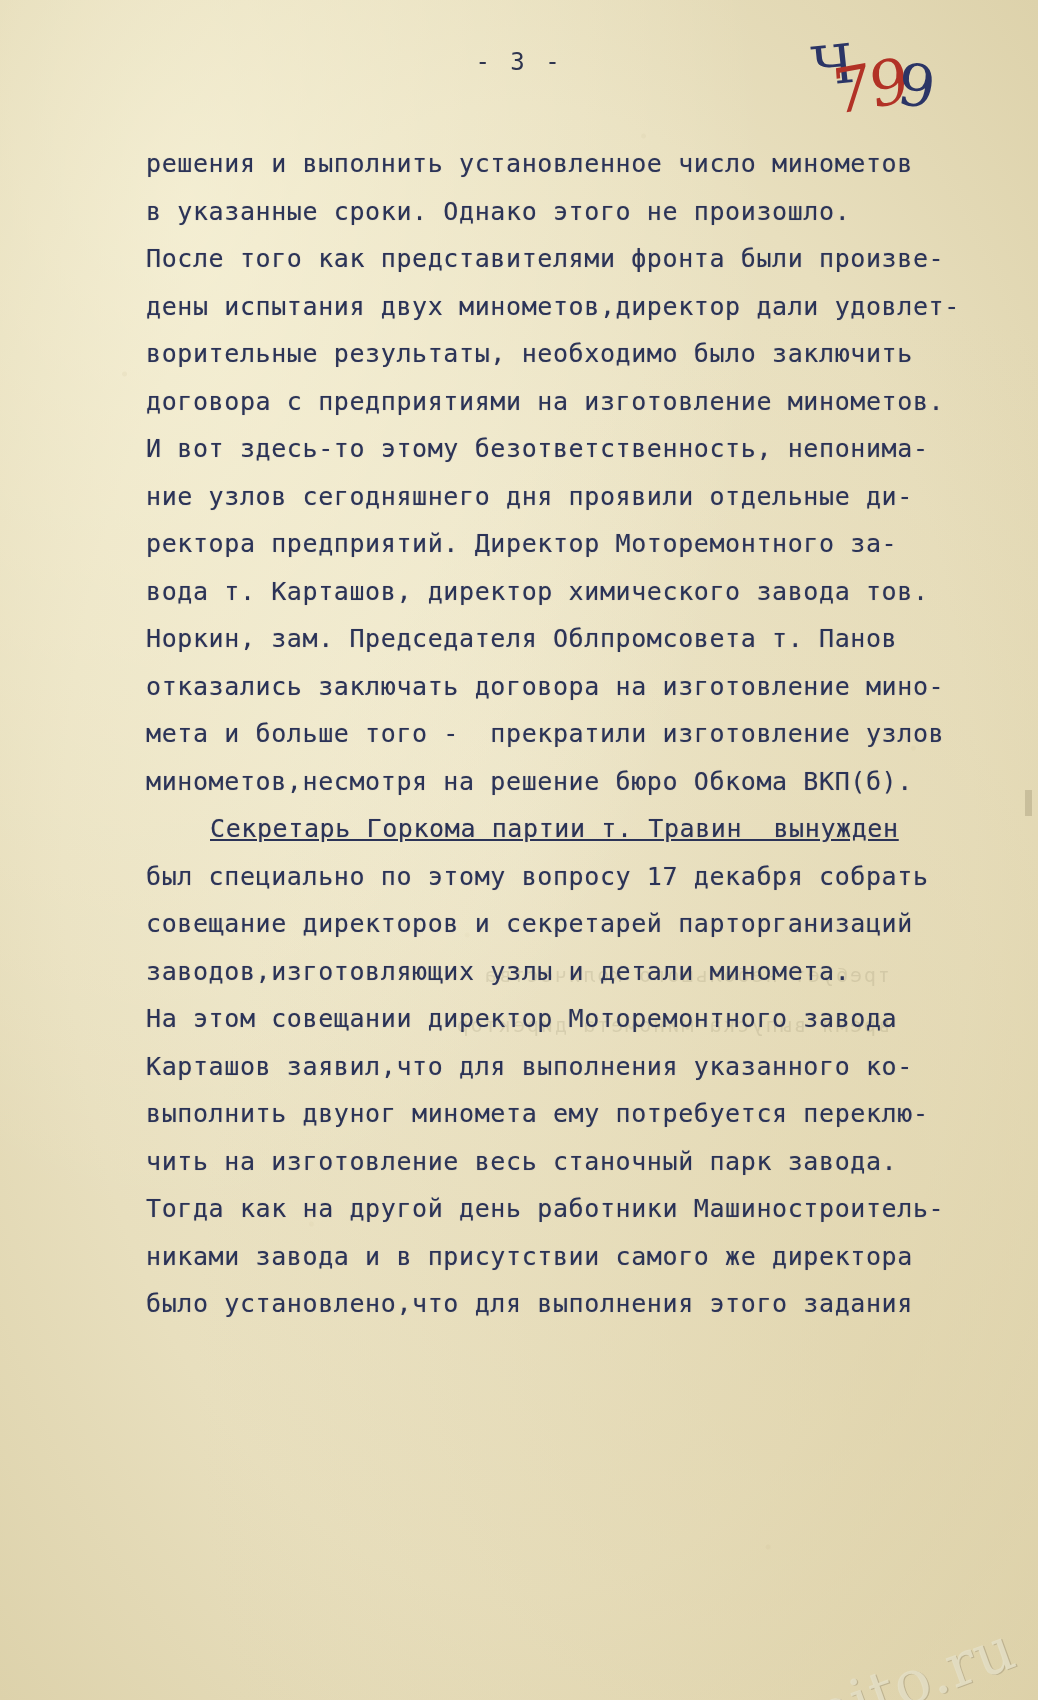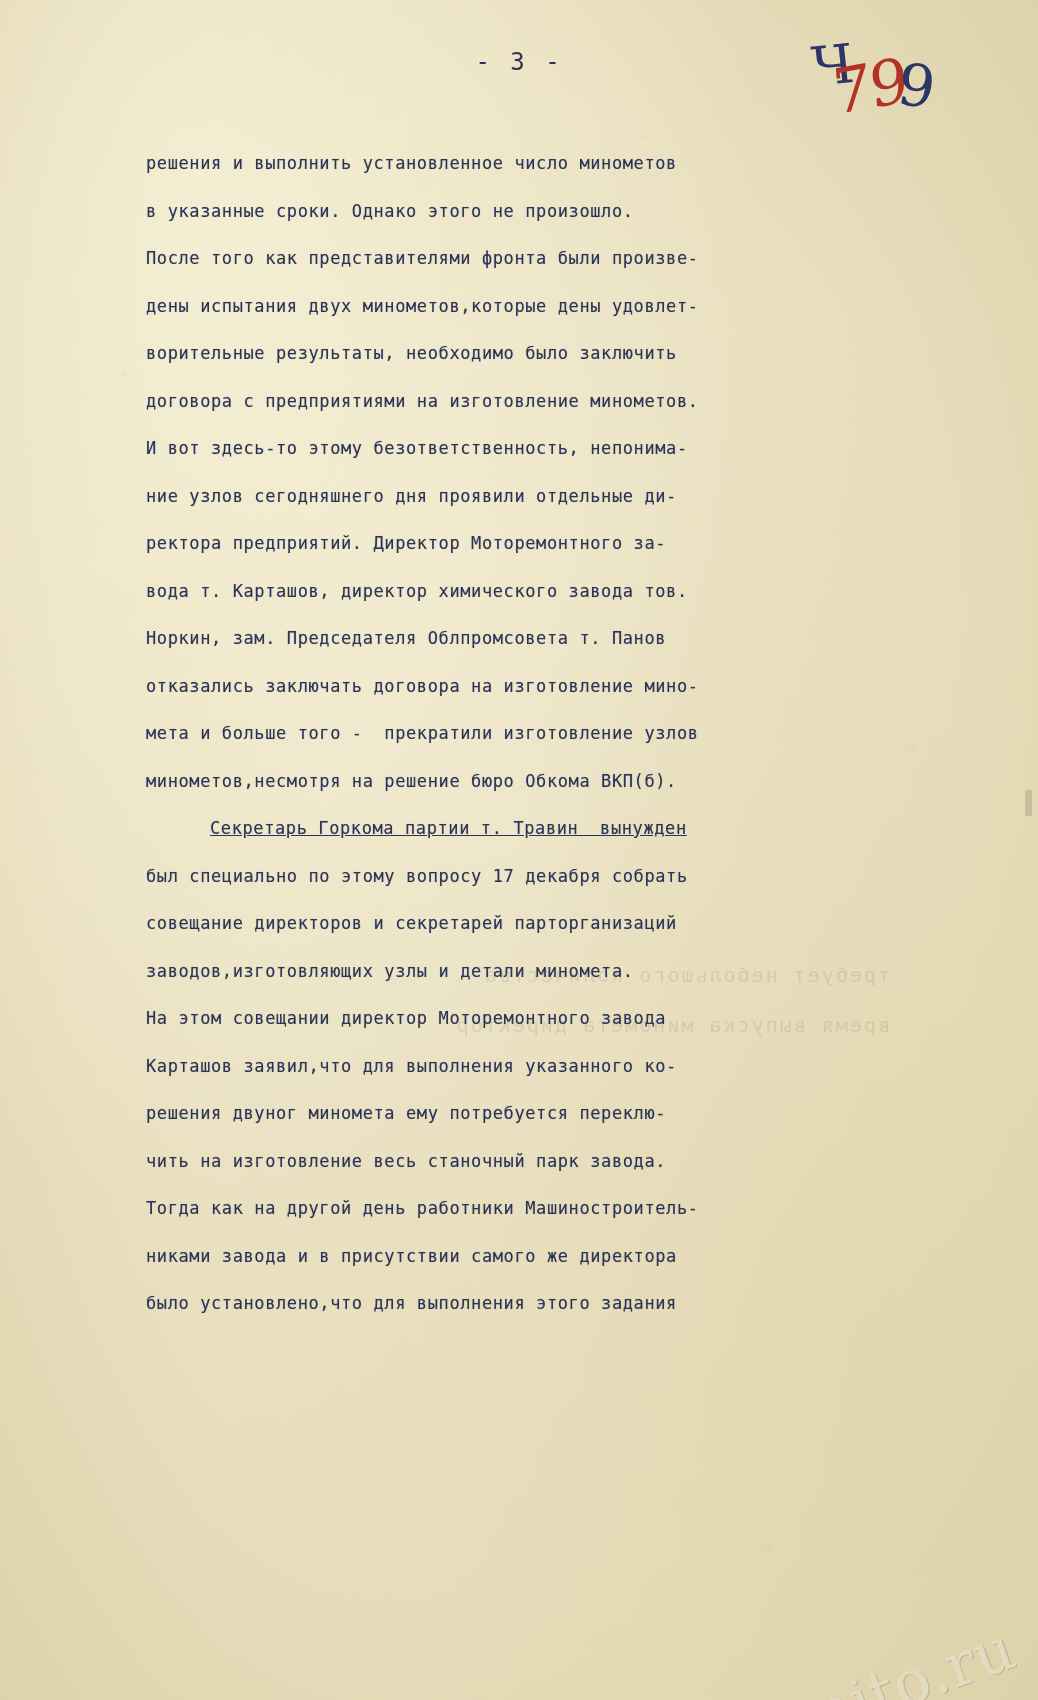--- a/index.html
+++ b/index.html
@@ -102,21 +102,21 @@
     color: #2b3566;
     transform: rotate(8deg);
   }
 
   .body-text {
     position: absolute;
     left: 146px;
     top: 140px;
     width: 820px;
     color: #2b3357;
-    font-size: 17px;
+    font-size: 25px;
     line-height: 47.5px;
     letter-spacing: 0.6px;
     font-family: "DejaVu Sans Mono", monospace;
     text-shadow: 0 0 1px rgba(43,51,87,0.35);
   }
   .body-text .ln {
     white-space: pre;
     display: block;
     height: 47.5px;
   }
@@ -164,38 +164,38 @@
   <div class="archive-mark">
     <span class="pen-blue">Ч</span>
     <span class="pen-red">79</span>
     <span class="pen-blue2">9</span>
   </div>
 
   <div class="body-text">
     <span class="ln">решения и выполнить установленное число минометов</span>
     <span class="ln">в указанные сроки. Однако этого не произошло.</span>
     <span class="ln">После того как представителями фронта были произве-</span>
-    <span class="ln">дены испытания двух минометов,которые дены удовлет-</span>
+    <span class="ln">дены испытания двух минометов,директор дали удовлет-</span>
     <span class="ln">ворительные результаты, необходимо было заключить</span>
     <span class="ln">договора с предприятиями на изготовление минометов.</span>
     <span class="ln">И вот здесь-то этому безответственность, непонима-</span>
     <span class="ln">ние узлов сегодняшнего дня проявили отдельные ди-</span>
     <span class="ln">ректора предприятий. Директор Моторемонтного за-</span>
     <span class="ln">вода т. Карташов, директор химического завода тов.</span>
     <span class="ln">Норкин, зам. Председателя Облпромсовета т. Панов</span>
     <span class="ln">отказались заключать договора на изготовление мино-</span>
     <span class="ln">мета и больше того -  прекратили изготовление узлов</span>
     <span class="ln">минометов,несмотря на решение бюро Обкома ВКП(б).</span>
     <span class="ln indent">Секретарь Горкома партии т. Травин  вынужден</span>
     <span class="ln">был специально по этому вопросу 17 декабря собрать</span>
     <span class="ln">совещание директоров и секретарей парторганизаций</span>
     <span class="ln">заводов,изготовляющих узлы и детали миномета.</span>
     <span class="ln">На этом совещании директор Моторемонтного завода</span>
     <span class="ln">Карташов заявил,что для выполнения указанного ко-</span>
-    <span class="ln">решения двуног миномета ему потребуется переклю-</span>
+    <span class="ln">выполнить двуног миномета ему потребуется переклю-</span>
     <span class="ln">чить на изготовление весь станочный парк завода.</span>
     <span class="ln">Тогда как на другой день работники Машиностроитель-</span>
     <span class="ln">никами завода и в присутствии самого же директора</span>
     <span class="ln">было установлено,что для выполнения этого задания</span>
   </div>
 
   <div class="edge-mark"></div>
 
   <div class="watermark">gaspito.ru</div>
 </div>

